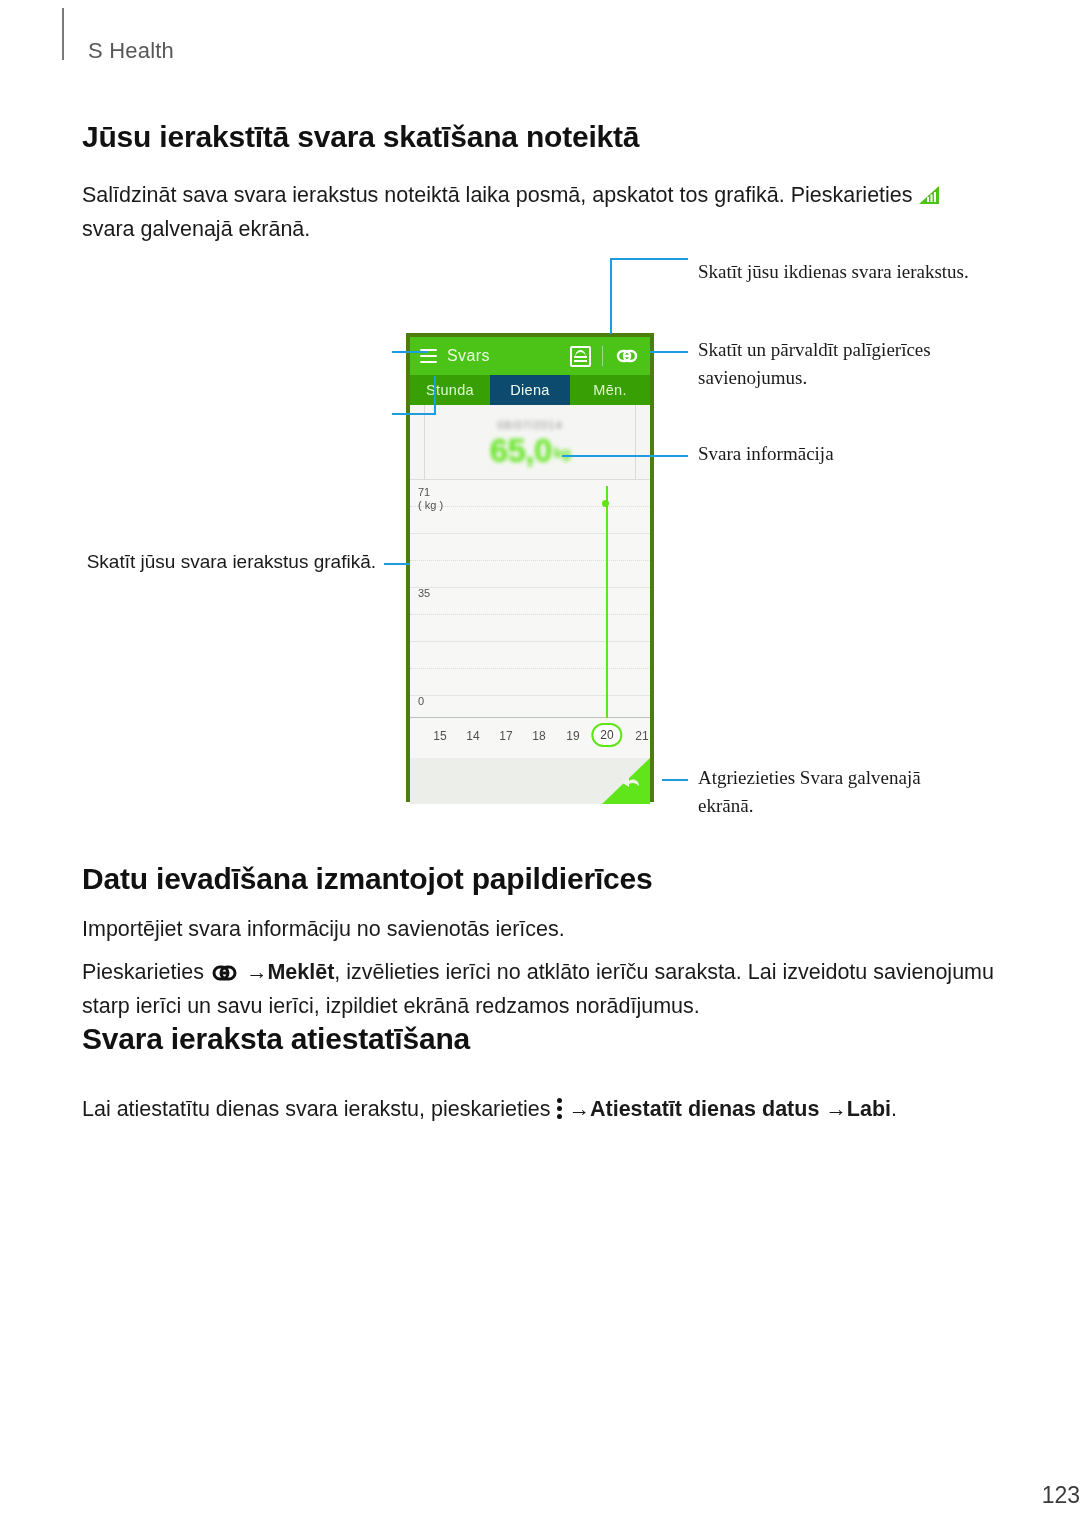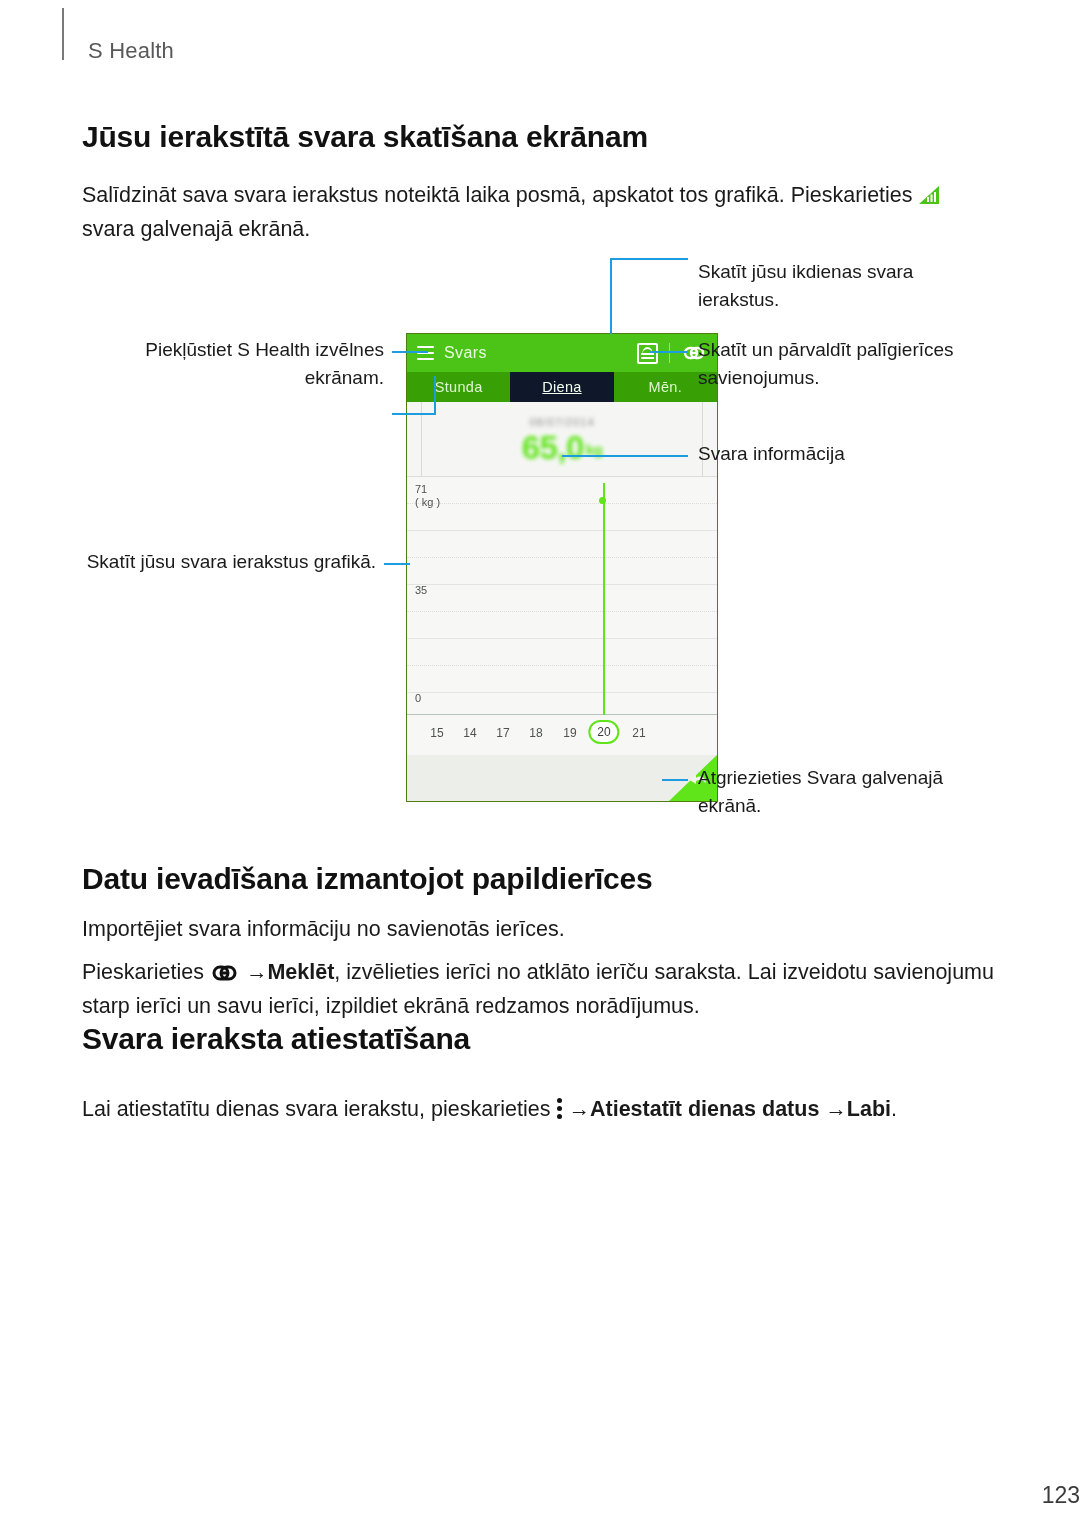--- a/index.html
+++ b/index.html
@@ -101,24 +101,24 @@
     left: 0; top: 250px;
     width: 1080px;
     height: 580px;
   }
 
   
   .device {
     position: absolute;
     left: 406px;
     top: 83px;
-    width: 312px;
+    width: 248px;
     height: 469px;
     background: #f2f3f1;
-    border: 1px solid #4d7c0f;
+    border: 4px solid #4d7c0f;
     box-sizing: border-box;
   }
   .app-bar {
     position: relative;
     height: 38px;
     background: #4cc417;
     display: flex;
     align-items: center;
     padding: 0 10px;
     box-sizing: border-box;
@@ -181,23 +181,22 @@
     flex: 1;
     background: #38a004;
     color: #dff7d2;
     font-size: 14.5px;
     display: flex;
     align-items: center;
     justify-content: center;
     letter-spacing: .3px;
   }
   .tab.active {
-    background: #0f172a;
+    background: #0c4a6e;
     color: #f3fff0;
-    text-decoration: underline;
   }
 
   .summary {
     position: relative;
     height: 74px;
     background: #f5f6f4;
     border-bottom: 1px solid #dcddd9;
   }
   .summary-date {
     position: absolute;
@@ -333,40 +332,40 @@
   }
   .lead.h { height: 2px; }
   .lead.v { width: 2px; }
 
   .callout {
     position: absolute;
     font-size: 19px;
     line-height: 28px;
     color: #1a1a1a;
   }
-  .callout.right { text-align: left; }
+  .callout.right { text-align: left; font-family: Liberation Serif, serif; }
   .callout.left { text-align: right; }
 
   
   .page-number {
     position: absolute;
     left: 0; right: 0;
     top: 1482px;
     text-align: right;
     font-size: 23px;
     color: #3b3b3b;
   }
 </style>
 </head>
 <body>
 
 <div class="page-rule"></div>
 <div class="crumb">S Health</div>
 
-<h1 class="section-title" id="title-graph">Jūsu ierakstītā svara skatīšana ekrānam</h1>
+<h1 class="section-title" id="title-graph">Jūsu ierakstītā svara skatīšana noteiktā</h1>
 
 <p class="body" id="intro-para"><span>Salīdzināt sava svara ierakstus noteiktā laika posmā, apskatot tos grafikā. Pieskarieties</span><span class="inline-icon ico-chart-tri"><svg viewBox="0 0 22 19">
         <polygon points="21,0 21,18 1,18" fill="#4cc417"></polygon>
         <rect x="9" y="11" width="2" height="5" fill="#ffffff"></rect>
         <rect x="12.5" y="8.5" width="2" height="7.5" fill="#ffffff"></rect>
         <rect x="16" y="6" width="2" height="10" fill="#ffffff"></rect>
       </svg></span><span>svara galvenajā ekrānā.</span></p>
 
 <div id="figure">
 
@@ -458,21 +457,20 @@
   <div class="lead h" style="left:392px; top:163px; width:44px;"></div>
   <div class="lead v" style="left:434px; top:126px; height:39px;"></div>
 
   <div class="lead h" style="left:384px; top:313px; width:26px;"></div>
 
   <div class="callout right" style="left:698px; top:8px;  width:285px;">Skatīt jūsu ikdienas svara ierakstus.</div>
   <div class="callout right" style="left:698px; top:86px; width:290px;">Skatīt un pārvaldīt palīgierīces savienojumus.</div>
   <div class="callout right" style="left:698px; top:514px; width:270px;">Atgriezieties Svara galvenajā ekrānā.</div>
   <div class="callout right" style="left:698px; top:190px; width:290px;">Svara informācija</div>
 
-  <div class="callout left" style="left:98px; top:86px;  width:286px;">Piekļūstiet S Health izvēlnes ekrānam.</div>
   <div class="callout left" style="left:44px; top:298px; width:332px;">Skatīt jūsu svara ierakstus grafikā.</div>
 </div>
 
 <h1 class="section-title" id="title-accessory">Datu ievadīšana izmantojot papildierīces</h1>
 
 <p class="body" id="accessory-para1">Importējiet svara informāciju no savienotās ierīces.</p>
 
 <p class="body" id="accessory-para2"><span>Pieskarieties</span><span class="inline-icon ico-link"><svg viewBox="0 0 30 18">
       <path d="M10,3 A6,6 0 0 0 10,15 L12,15 A6,6 0 0 0 12,3 Z M19,3 A6,6 0 0 1 19,15 L17,15 A6,6 0 0 1 17,3 Z" fill="none" stroke="#111111" stroke-width="3"></path>
       <rect x="10" y="7.5" width="9" height="3" fill="#111111"></rect>

